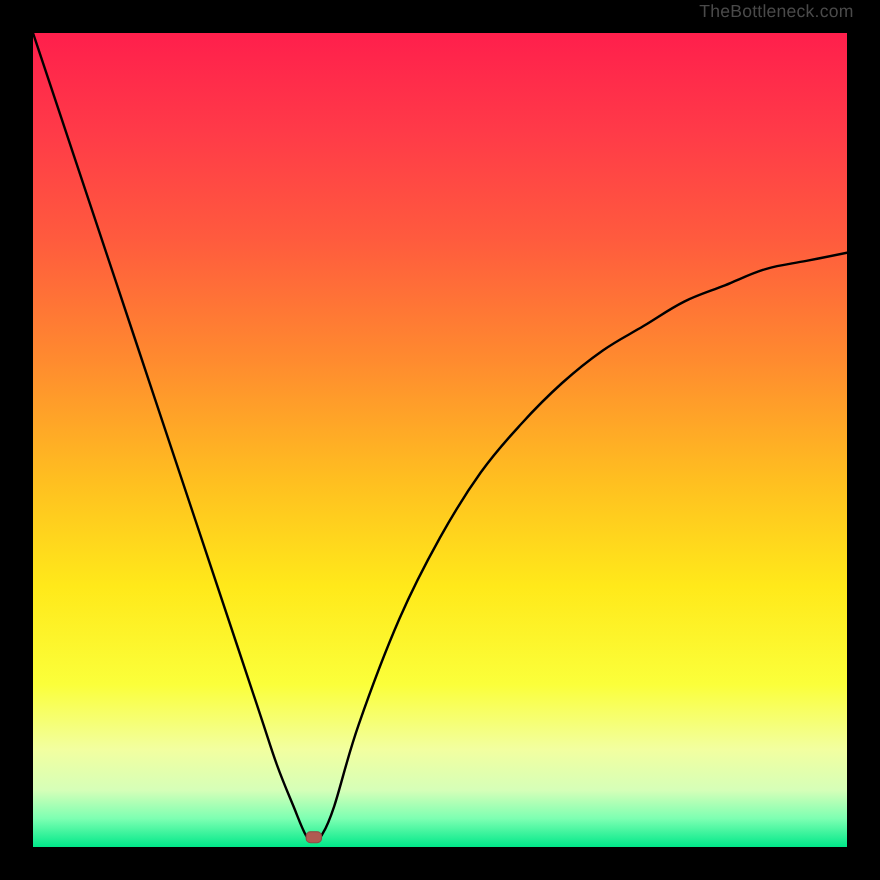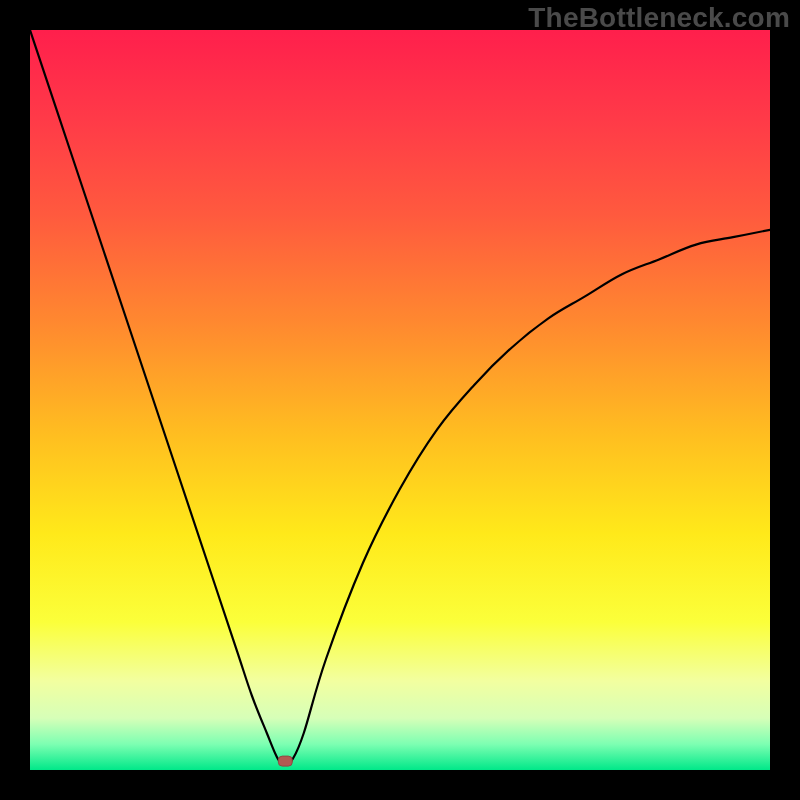--- a/index.html
+++ b/index.html
@@ -13,24 +13,24 @@
   }
   .frame {
     position: relative;
     width: 800px;
     height: 800px;
     background: #000;
   }
   .watermark {
     position: absolute;
     top: 2px;
-    right: 10px;
+    right: 24px;
     color: #4a4a4a;
-    font-size: 28px;
-    font-weight: 700;
+    font-size: 16px;
+    font-weight: 400;
     letter-spacing: 0.2px;
     z-index: 5;
   }
   
   .plot {
     position: absolute;
     left: 30px;
     top: 30px;
     width: 740px;
     height: 740px;

